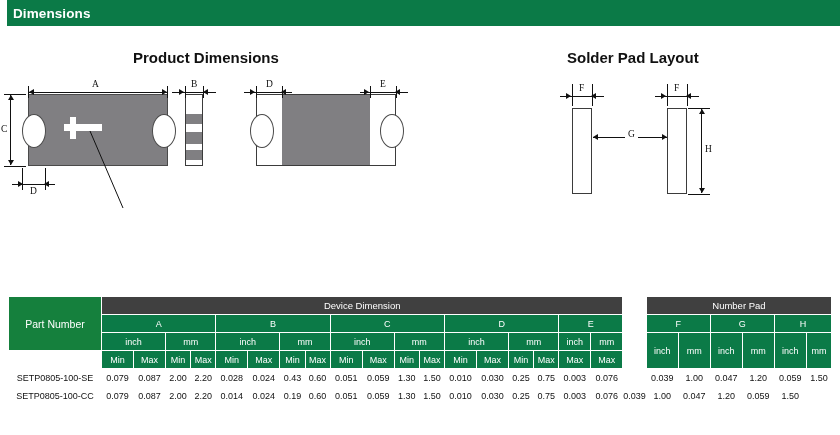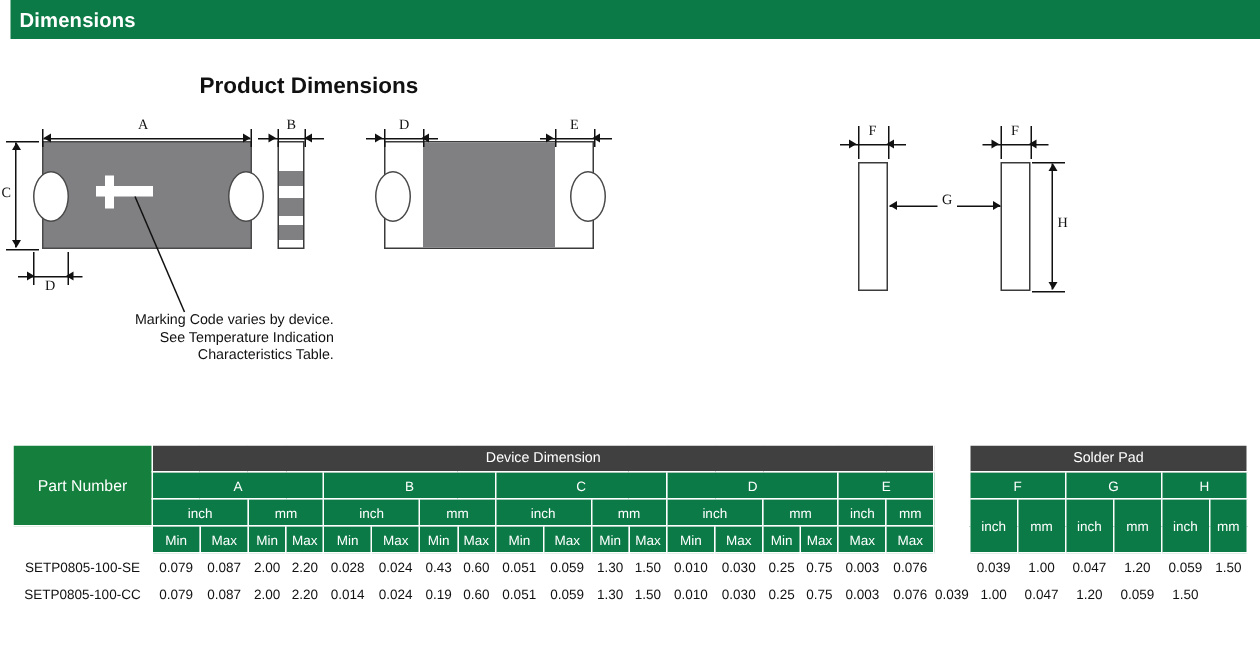--- a/index.html
+++ b/index.html
@@ -182,20 +182,21 @@
 <body>
 
 <div class="header-bar">
   <div class="header-accent"></div>
   <div class="header-title">Dimensions</div>
 </div>
 
 <div class="figures">
 
   <div class="fig-title" id="title-product">Product Dimensions</div>
+  <div class="fig-title" id="title-solder">Solder Pad Layout</div>
 
   <div class="blk body-gray" style="left:28px; top:68px; width:140px; height:72px;"></div>
   <div class="notch" style="left:22px; top:88px; width:22px; height:32px;"></div>
   <div class="notch" style="left:152px; top:88px; width:22px; height:32px;"></div>
 
   <div class="blk" style="left:64px; top:98px; width:38px; height:7px; background:#ffffff;"></div>
   <div class="blk" style="left:70px; top:91px; width:6px; height:22px; background:#ffffff;"></div>
 
   <div class="tick" style="left:28px; top:60px; height:12px;"></div>
   <div class="tick" style="left:167px; top:60px; height:12px;"></div>
@@ -214,23 +215,20 @@
   <div class="tick" style="left:22px; top:142px; height:22px;"></div>
   <div class="tick" style="left:45px; top:142px; height:22px;"></div>
   <div class="dim-line dim-h" style="left:12px; top:158px; width:43px;"></div>
   <div class="arrow-r" style="left:18px; top:155px;"></div>
   <div class="arrow-l" style="left:44px; top:155px;"></div>
   <div class="dim-label" style="left:30px; top:160px;">D</div>
 
   <svg style="position:absolute; left:85px; top:100px; width:60px; height:85px;">
     <line x1="5" y1="5" x2="38" y2="82" stroke="#111" stroke-width="1"></line>
   </svg>
-  <div class="note" style="left:90px; top:182px;">Marking Code varies by device.
-See Temperature Indication
-Characteristics Table.</div>
 
   <div class="blk body-white" style="left:185px; top:68px; width:18px; height:72px;"></div>
   <div class="blk" style="left:186px; top:88px; width:16px; height:10px; background:#807f82;"></div>
   <div class="blk" style="left:186px; top:106px; width:16px; height:12px; background:#807f82;"></div>
   <div class="blk" style="left:186px; top:124px; width:16px; height:10px; background:#807f82;"></div>
 
   <div class="tick" style="left:185px; top:60px; height:12px;"></div>
   <div class="tick" style="left:203px; top:60px; height:12px;"></div>
   <div class="dim-line dim-h" style="left:172px; top:66px; width:44px;"></div>
   <div class="arrow-r" style="left:179px; top:63px;"></div>
@@ -288,21 +286,21 @@
 </div>
 
 <div class="table-wrap">
   <table class="dim-table">
     <tbody>
 
       <tr>
         <td class="pn-head" rowspan="3" style="width:92px;">Part Number</td>
         <td class="hdr-green" colspan="18">Device Dimension</td>
         <td class="spacer-col" rowspan="5"></td>
-        <td class="hdr-green" colspan="6">Solder Pad</td>
+        <td class="hdr-green" colspan="6">Number Pad</td>
       </tr>
 
       <tr>
         <td class="hdr-sub" colspan="4">A</td>
         <td class="hdr-sub" colspan="4">B</td>
         <td class="hdr-sub" colspan="4">C</td>
         <td class="hdr-sub" colspan="4">D</td>
         <td class="hdr-sub" colspan="2">E</td>
         <td class="hdr-sub" colspan="2">F</td>
         <td class="hdr-sub" colspan="2">G</td>

